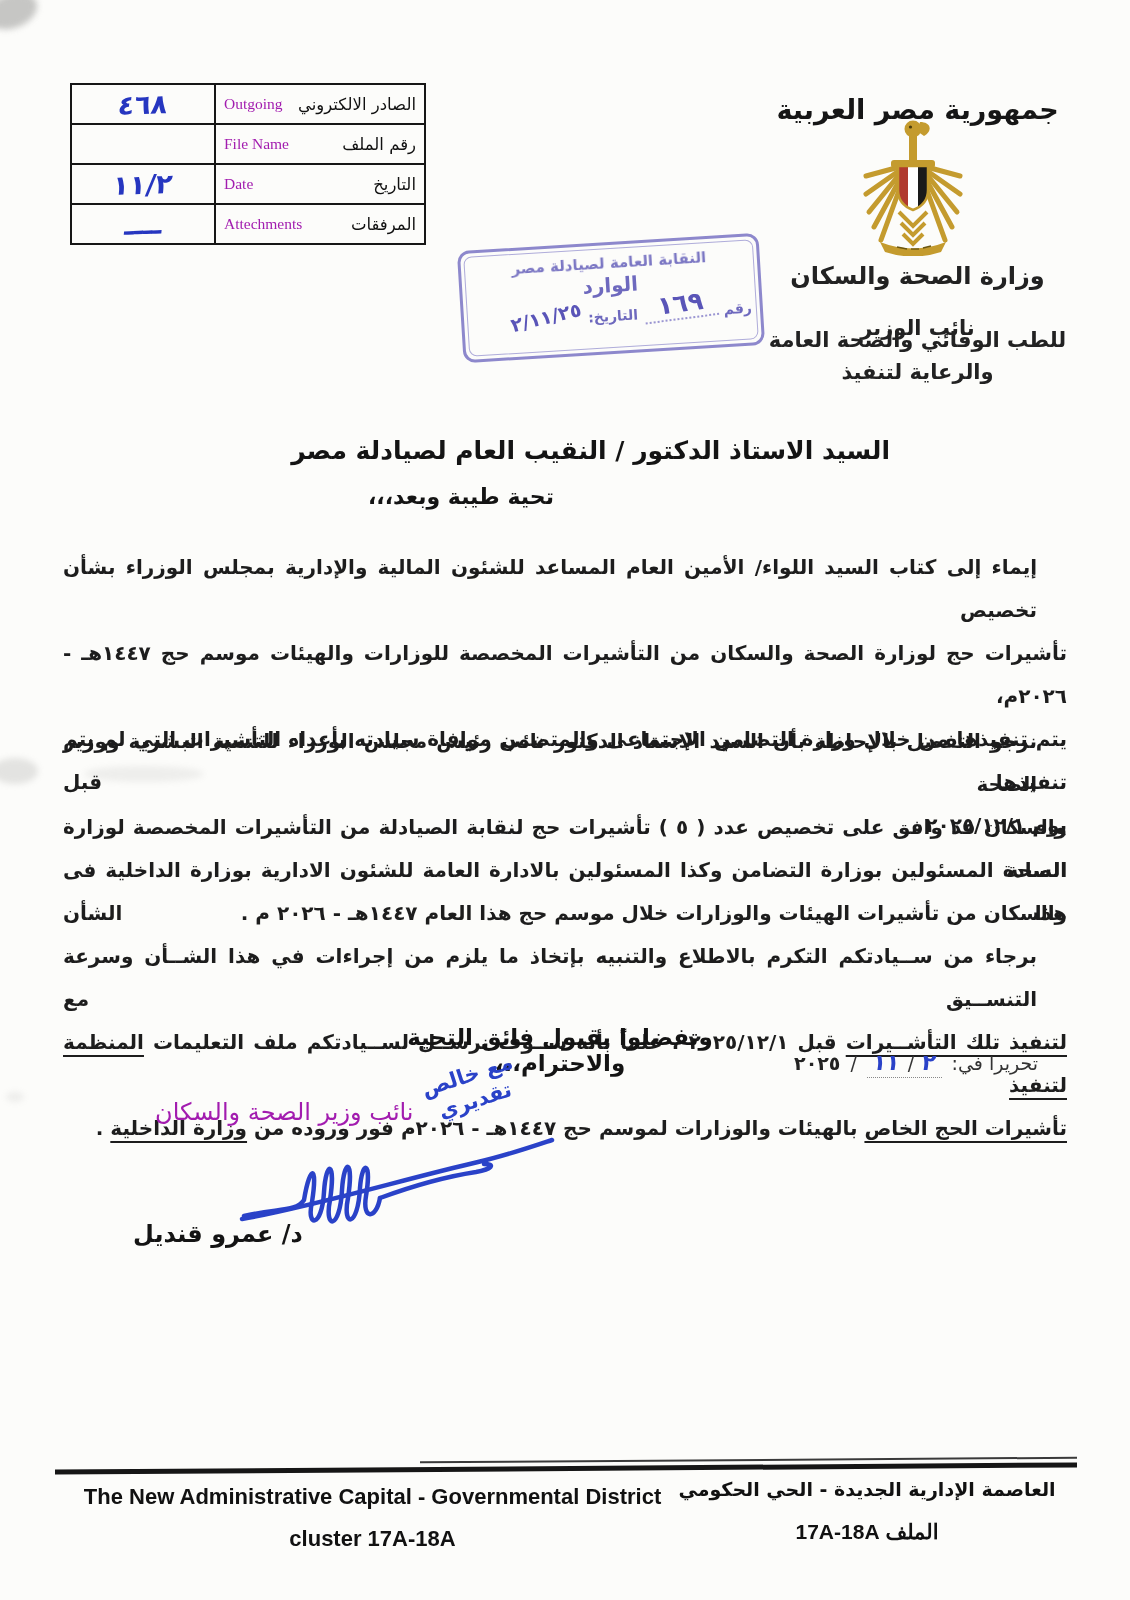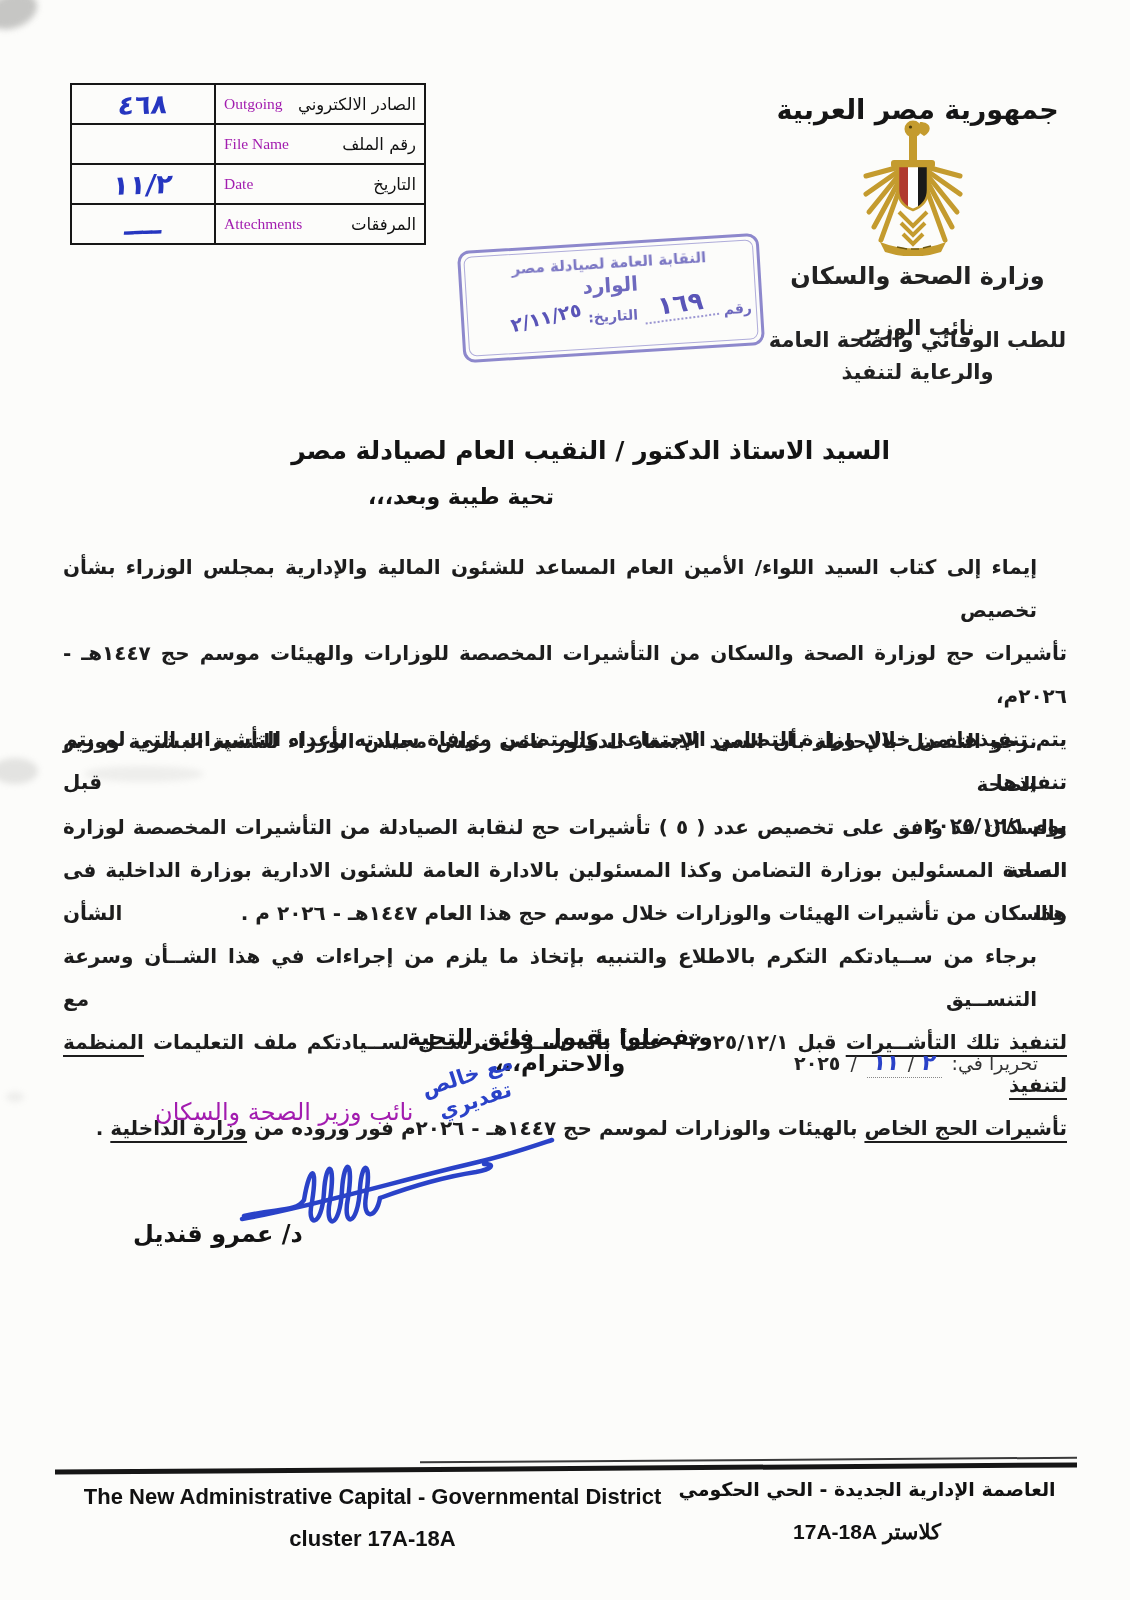--- a/index.html
+++ b/index.html
@@ -246,16 +246,16 @@
       <path d="M4,99 C70,88 170,58 240,42 C270,35 296,26 314,20"></path>
       <path d="M142,78 C180,64 212,56 238,52 C254,49 258,44 246,44"></path>
     </g>
   </svg>
   <div id="sig-name">د/ عمرو قنديل</div>
 
   <div id="footer-rule-thin"></div>
   <div id="footer-rule"></div>
   <div class="foot" id="foot-ar1">العاصمة الإدارية الجديدة - الحي الحكومي</div>
   <div class="foot" id="foot-en1">The New Administrative Capital - Governmental District</div>
-  <div class="foot" id="foot-ar2">كلاستر 17A-18A</div>
+  <div class="foot" id="foot-ar2">الملف 17A-18A</div>
   <div class="foot" id="foot-en2">cluster 17A-18A</div>
 
 </div>
 
 </body></html>

